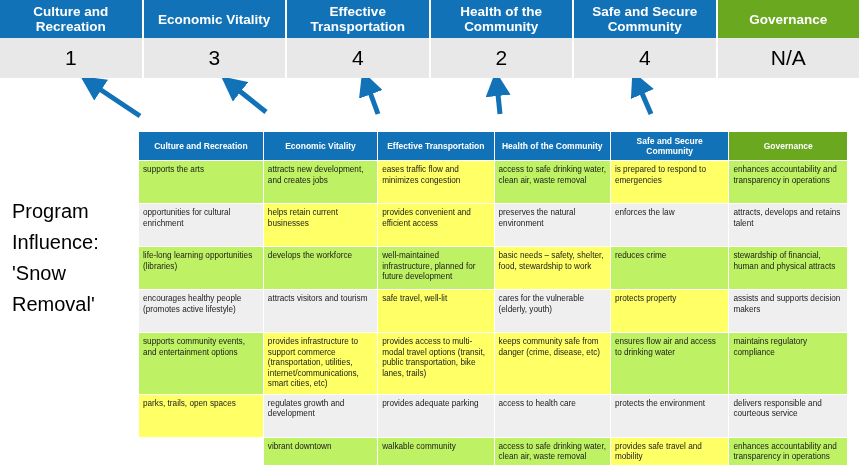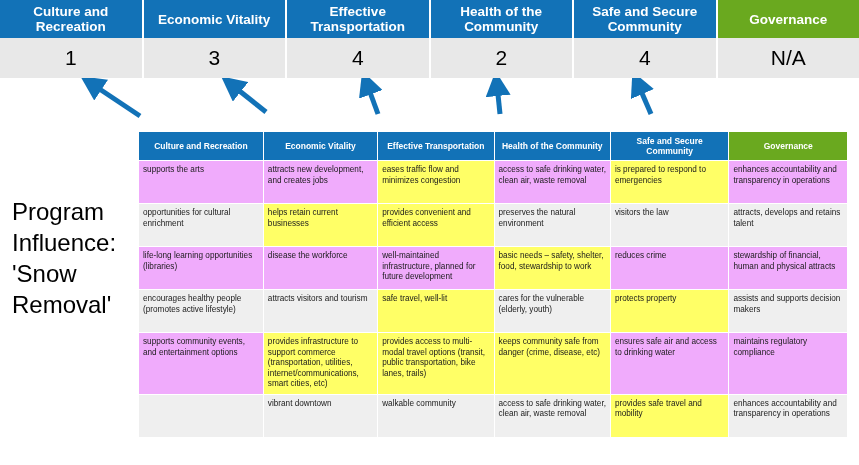--- a/index.html
+++ b/index.html
@@ -71,21 +71,21 @@
     width: 859px;
     height: 52px;
   }
 
   
   #program-caption {
     position: absolute;
     left: 12px;
     top: 196px;
     width: 128px;
-    font-size: 24px;
+    font-size: 20px;
     line-height: 31px;
     color: #000000;
     text-align: left;
   }
 
   
   #matrix {
     position: absolute;
     left: 138px;
     top: 131px;
@@ -104,21 +104,21 @@
     border: 1px solid #ffffff;
     line-height: 10px;
   }
   #matrix td {
     font-size: 8.2px;
     line-height: 10.5px;
     color: #1a1a1a;
     vertical-align: top;
     padding: 4px 4px;
     border: 1px solid #ffffff;
-    background: #f0abfc;
+    background: #bef264;
     height: 34px;
   }
   #matrix tbody tr:nth-child(even) td { background: #efefef; }
   #matrix td.hl { background: #ffff66 !important; margin-left: 47px; }
   #matrix td.empty { background: #ffffff !important; }
   #matrix tbody tr:nth-child(even) td.empty { background: #efefef !important; }
 </style>
 </head>
 <body>
 
@@ -200,46 +200,54 @@
       <td class="hl">eases traffic flow and minimizes congestion</td>
       <td>access to safe drinking water, clean air, waste removal</td>
       <td class="hl">is prepared to respond to emergencies</td>
       <td>enhances accountability and transparency in operations</td>
     </tr>
     <tr>
       <td>opportunities for cultural enrichment</td>
       <td class="hl">helps retain current businesses</td>
       <td class="hl">provides convenient and efficient access</td>
       <td>preserves the natural environment</td>
-      <td>visitors the law</td>
+      <td>enforces the law</td>
       <td>attracts, develops and retains talent</td>
     </tr>
     <tr>
       <td>life-long learning opportunities (libraries)</td>
-      <td>disease the workforce</td>
+      <td>develops the workforce</td>
       <td>well-maintained infrastructure, planned for future development</td>
       <td class="hl">basic needs – safety, shelter, food, stewardship to work</td>
       <td>reduces crime</td>
       <td>stewardship of financial, human and physical attracts</td>
     </tr>
     <tr>
       <td>encourages healthy people (promotes active lifestyle)</td>
       <td>attracts visitors and tourism</td>
       <td class="hl">safe travel, well-lit</td>
       <td>cares for the vulnerable (elderly, youth)</td>
       <td class="hl">protects property</td>
       <td>assists and supports decision makers</td>
     </tr>
     <tr>
       <td>supports community events, and entertainment options</td>
       <td class="hl">provides infrastructure to support commerce (transportation, utilities, internet/communications, smart cities, etc)</td>
       <td class="hl">provides access to multi-modal travel options (transit, public transportation, bike lanes, trails)</td>
       <td class="hl">keeps community safe from danger (crime, disease, etc)</td>
-      <td>ensures safe air and access to drinking water</td>
+      <td>ensures flow air and access to drinking water</td>
       <td>maintains regulatory compliance</td>
+    </tr>
+    <tr>
+      <td class="hl">parks, trails, open spaces</td>
+      <td>regulates growth and development</td>
+      <td>provides adequate parking</td>
+      <td>access to health care</td>
+      <td>protects the environment</td>
+      <td>delivers responsible and courteous service</td>
     </tr>
     <tr>
       <td class="empty"></td>
       <td>vibrant downtown</td>
       <td>walkable community</td>
       <td>access to safe drinking water, clean air, waste removal</td>
       <td class="hl">provides safe travel and mobility</td>
       <td>enhances accountability and transparency in operations</td>
     </tr>
 

